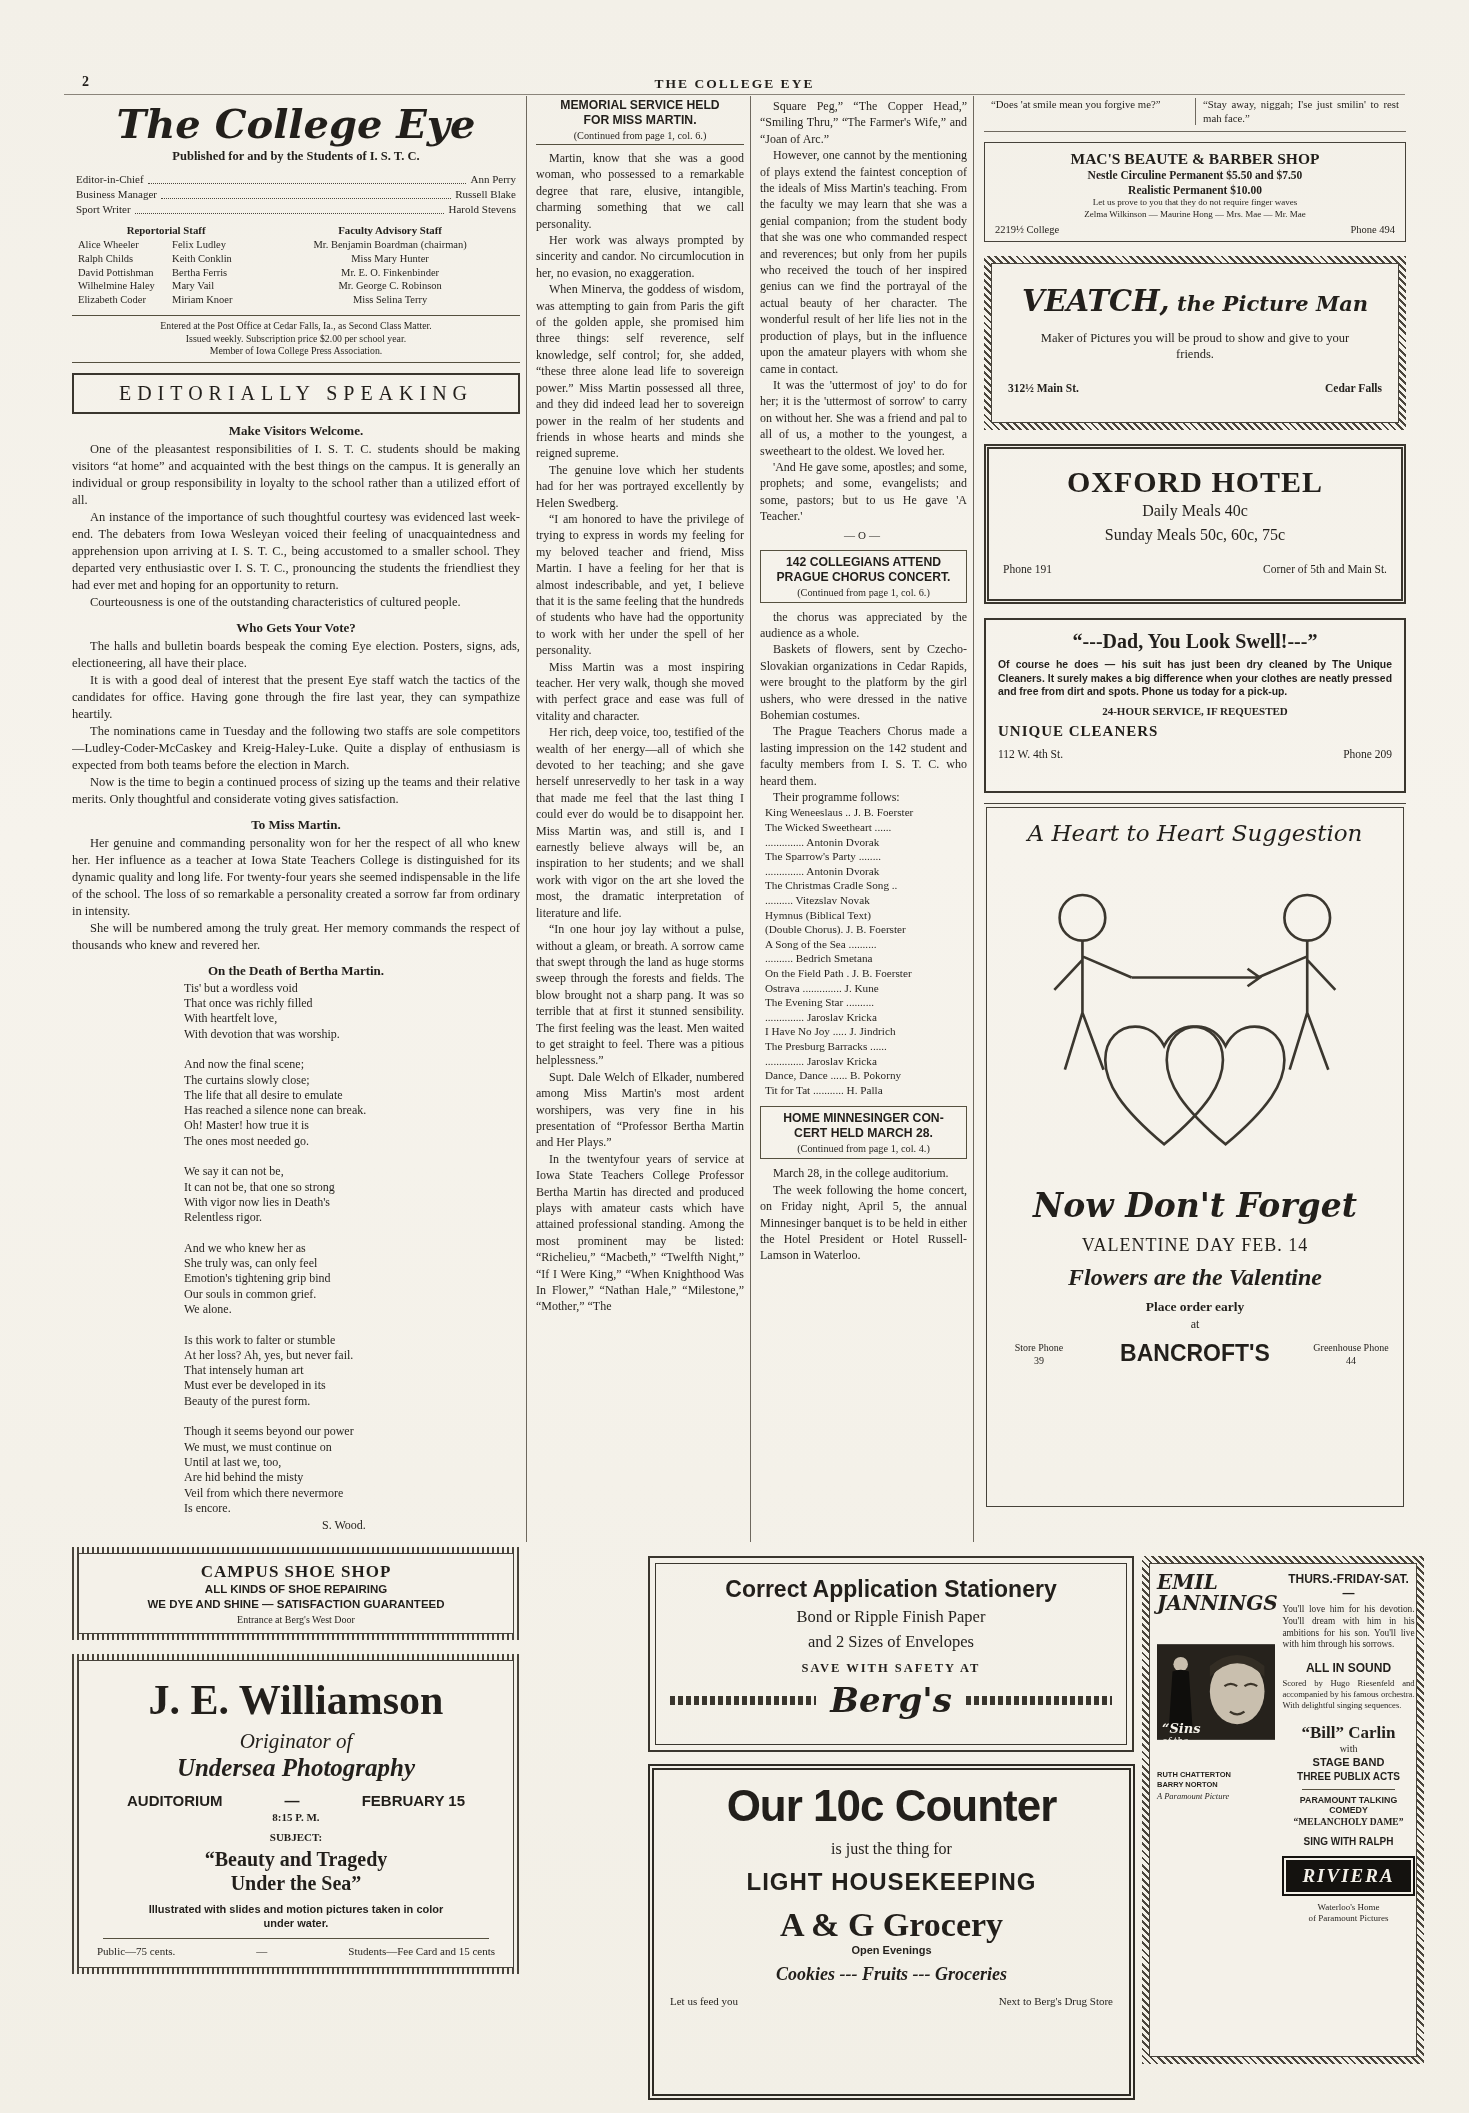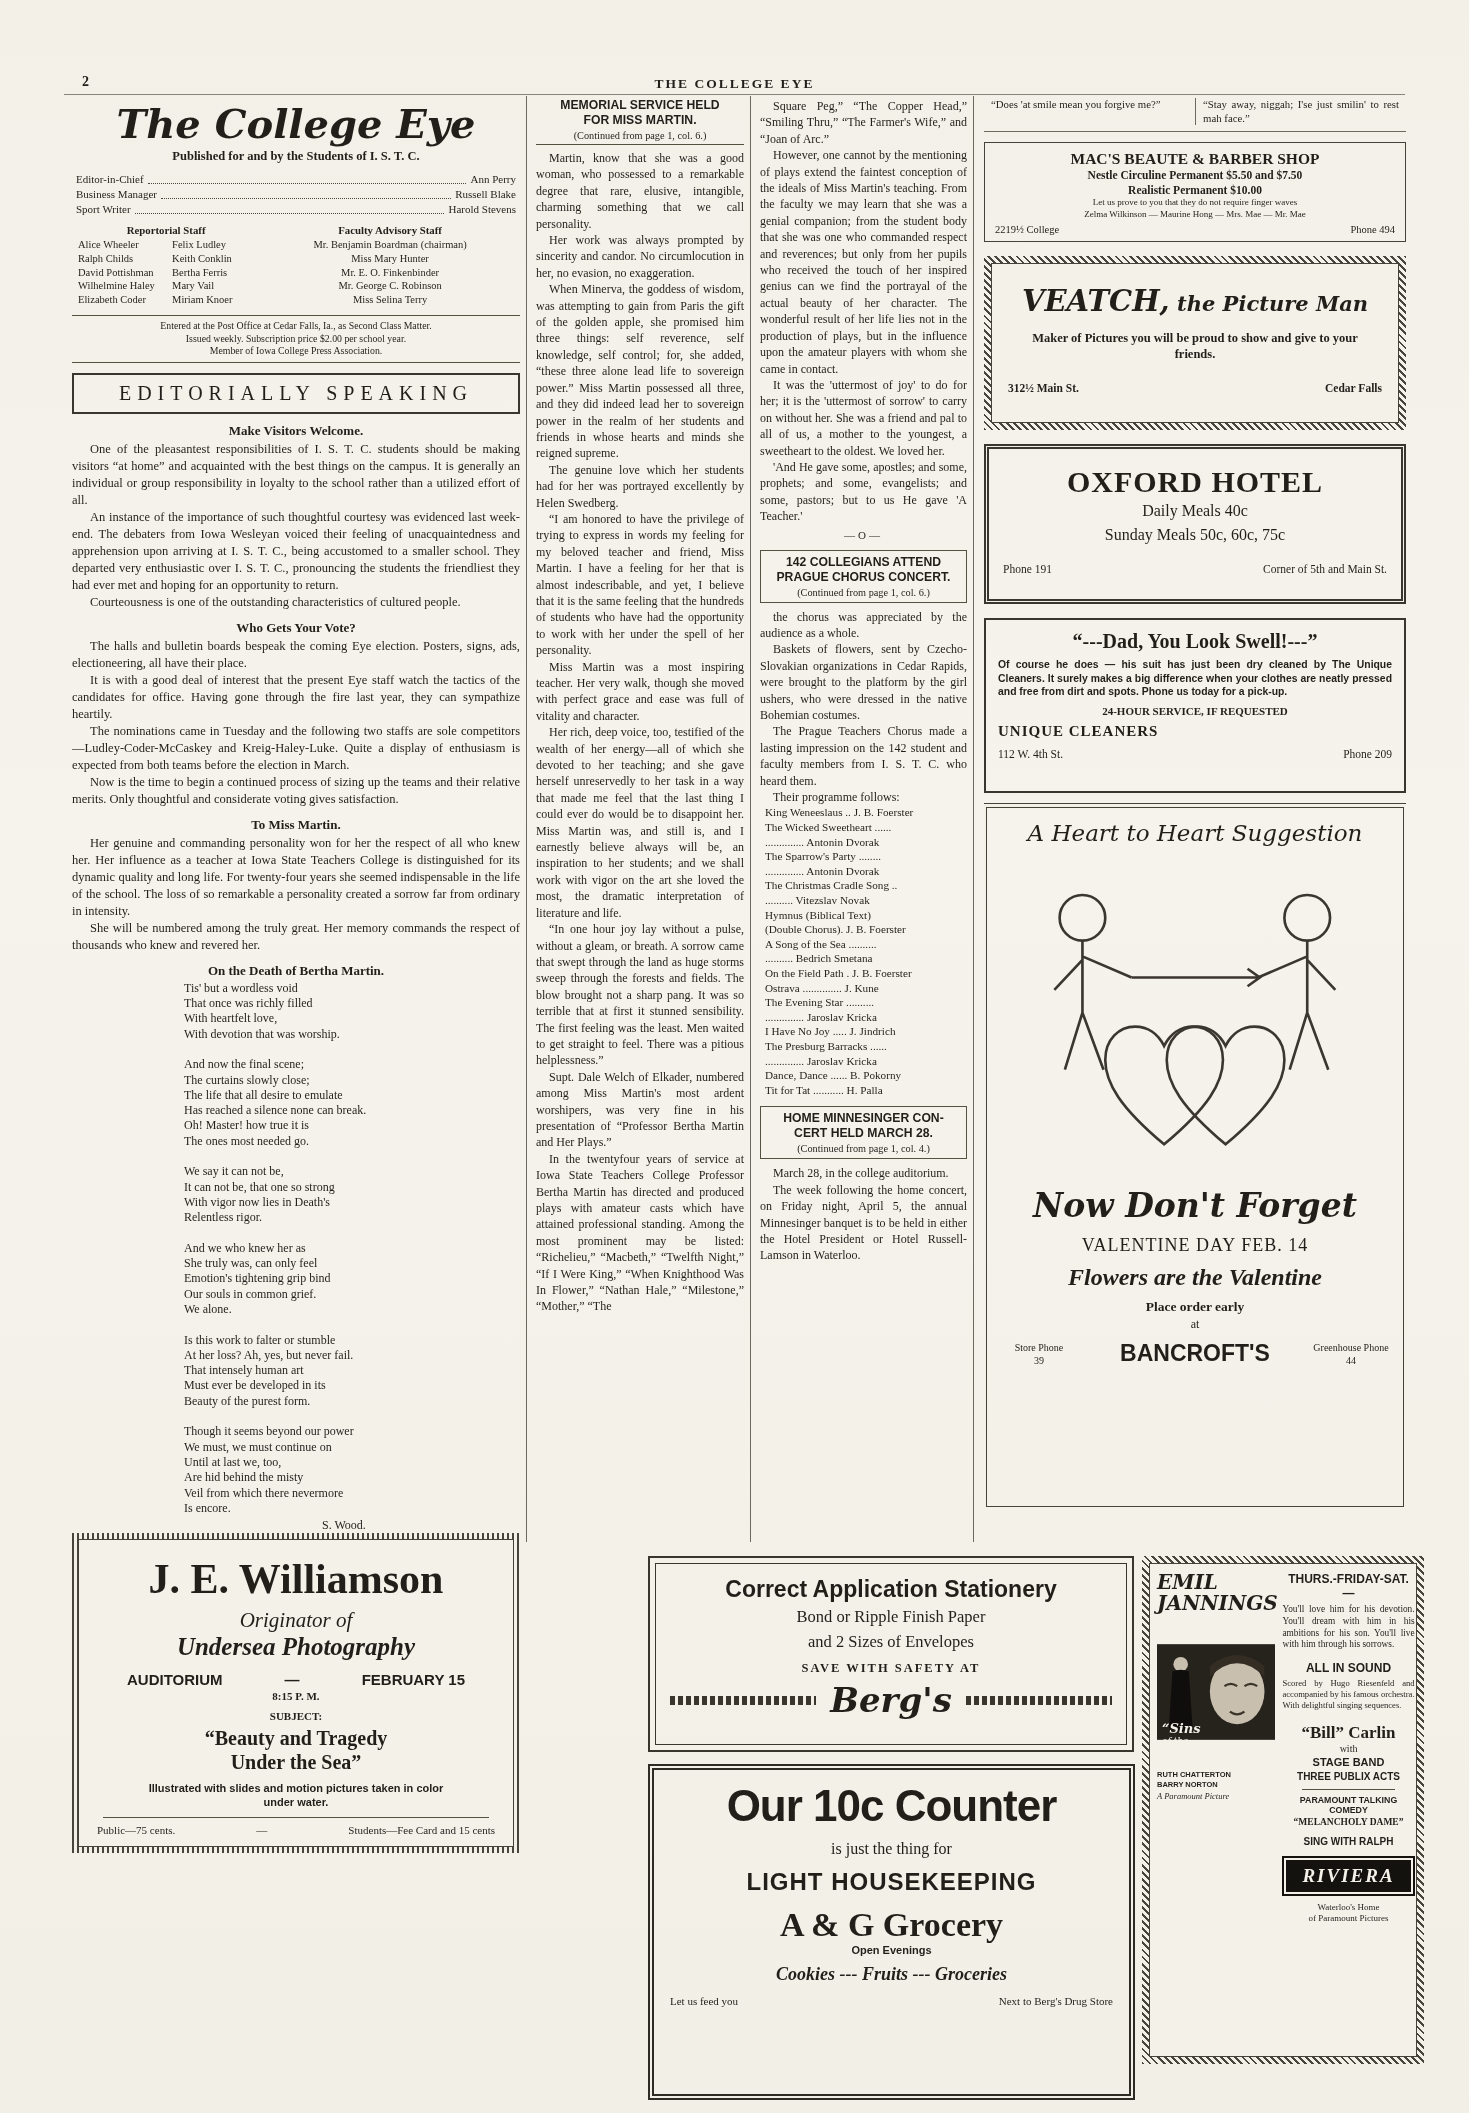--- a/index.html
+++ b/index.html
@@ -76,21 +76,21 @@
   .macs{ border:1px solid #46423a; padding:7px 10px 6px; text-align:center; min-height:95px; }
   .macs-title{ font-weight:bold; font-size:15.5px; }
   .macs-line{ font-weight:bold; font-size:11.5px; line-height:14.5px; }
   .macs-small{ font-size:9px; line-height:11.5px; }
   .macs .adrow{ font-size:10.5px; margin-top:4px; }
 
   
   .veatch-inner{ padding:20px 16px 14px; text-align:center; min-height:160px; }
   .veatch-title{ font-style:italic; font-weight:bold; font-size:29px; font-family:"DejaVu Serif", serif; }
   .veatch-title .rest{ font-size:21px; font-weight:bold; }
-  .veatch-body{ font-weight:bold; font-size:12.5px; line-height:16px; margin:12px auto 4px; width:88%; }
+  .veatch-body{ font-weight:normal; font-size:12.5px; line-height:16px; margin:12px auto 4px; width:88%; }
   .veatch .adrow, .veatch-inner .adrow{ margin-top:20px; font-weight:bold; }
 
   
   .oxford{ border:5px double #3a362e; padding:16px 14px 10px; text-align:center; min-height:160px; }
   .oxford-name{ font-size:30px; font-weight:bold; letter-spacing:1px; }
   .oxford-line{ font-size:16px; line-height:24px; }
   .oxford .adrow{ margin-top:16px; }
 
   
   .unique{ border:2px solid #3a362e; padding:10px 12px 8px; min-height:175px; }
@@ -323,20 +323,28 @@
           <div class="poem-line">Though it seems beyond our power</div>
           <div class="poem-line">We must, we must continue on</div>
           <div class="poem-line">Until at last we, too,</div>
           <div class="poem-line">Are hid behind the misty</div>
           <div class="poem-line">Veil from which there nevermore</div>
           <div class="poem-line">Is encore.</div>
         </div>
       <div class="poem-sig">S. Wood.</div>
     </section>
 
+    <div class="ad hatch-v" style="margin-top:14px;">
+      <div class="hatch-inner shoe-inner">
+        <div class="shoe-title">CAMPUS SHOE SHOP</div>
+        <div class="shoe-line">ALL KINDS OF SHOE REPAIRING</div>
+        <div class="shoe-line">WE DYE AND SHINE — SATISFACTION GUARANTEED</div>
+        <div class="shoe-sub">Entrance at Berg's West Door</div>
+      </div>
+    </div>
 
     <div class="ad hatch-v">
       <div class="hatch-inner wil-inner">
         <div class="wil-name">J. E. Williamson</div>
         <div class="wil-orig">Originator of</div>
         <div class="wil-under">Undersea Photography</div>
         <div class="wil-venue">
           <span>AUDITORIUM</span>
           <span>—</span>
           <span>FEBRUARY 15</span>

